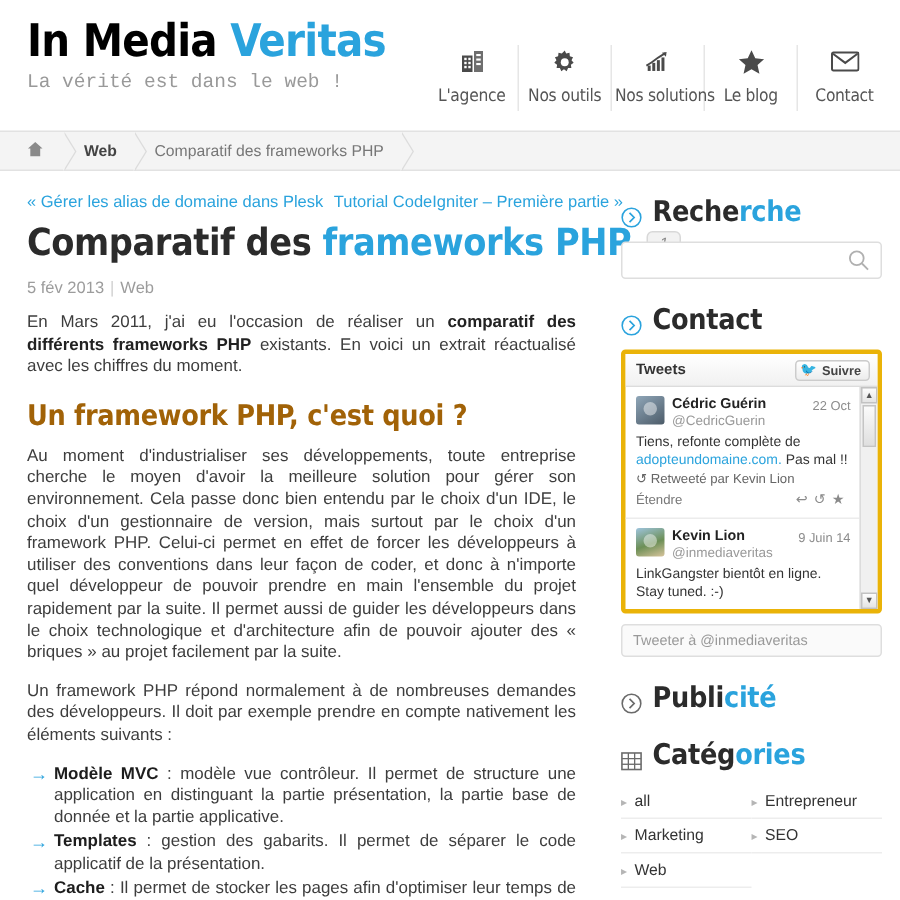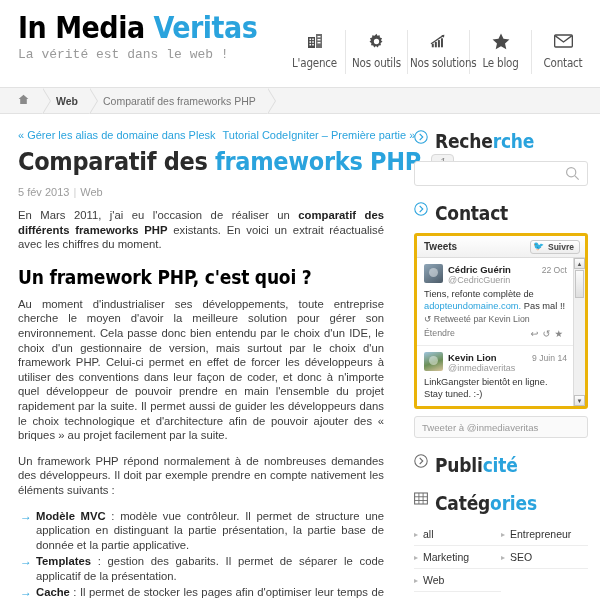--- a/index.html
+++ b/index.html
@@ -171,21 +171,21 @@
     text-align: justify;
     margin: 0 0 11px 0;
     color: #3d3d3d;
   }
   p.body b { color: #222; }
 
   h2.section {
     font-family: "DejaVu Sans Condensed", "Liberation Sans Narrow", "Liberation Sans", sans-serif;
     font-size: 19px;
     font-weight: bold;
-    color: #000000;
+    color: #a16207;
     margin: 14px 0 9px 0;
     letter-spacing: -0.2px;
   }
 
   ul.arrowlist { list-style: none; margin: 0; padding: 0 0 0 2px; }
   ul.arrowlist li {
     position: relative;
     padding-left: 16px;
     font-size: 11.3px;
     line-height: 14.6px;
@@ -198,21 +198,21 @@
     position: absolute;
     left: 0; top: 0;
     color: #2aa3dd;
     font-size: 12px;
   }
   ul.arrowlist li b { color: #1d1d1d; }
 
   
   .widget { margin-bottom: 16px; }
   .widget-head {
-    display: flex; align-items: flex-start; gap: 7px;
+    display: flex; align-items: flex-end; gap: 7px;
     margin-bottom: 9px;
   }
   .widget-ico { color: #2aa3dd; display:flex; align-items:center; }
   .widget-ico.grey { color: #6a6a6a; }
   .widget-title {
     font-family: "DejaVu Sans Condensed", "Liberation Sans Narrow", "Liberation Sans", sans-serif;
     font-size: 19px;
     font-weight: bold;
     letter-spacing: -0.2px;
   }

